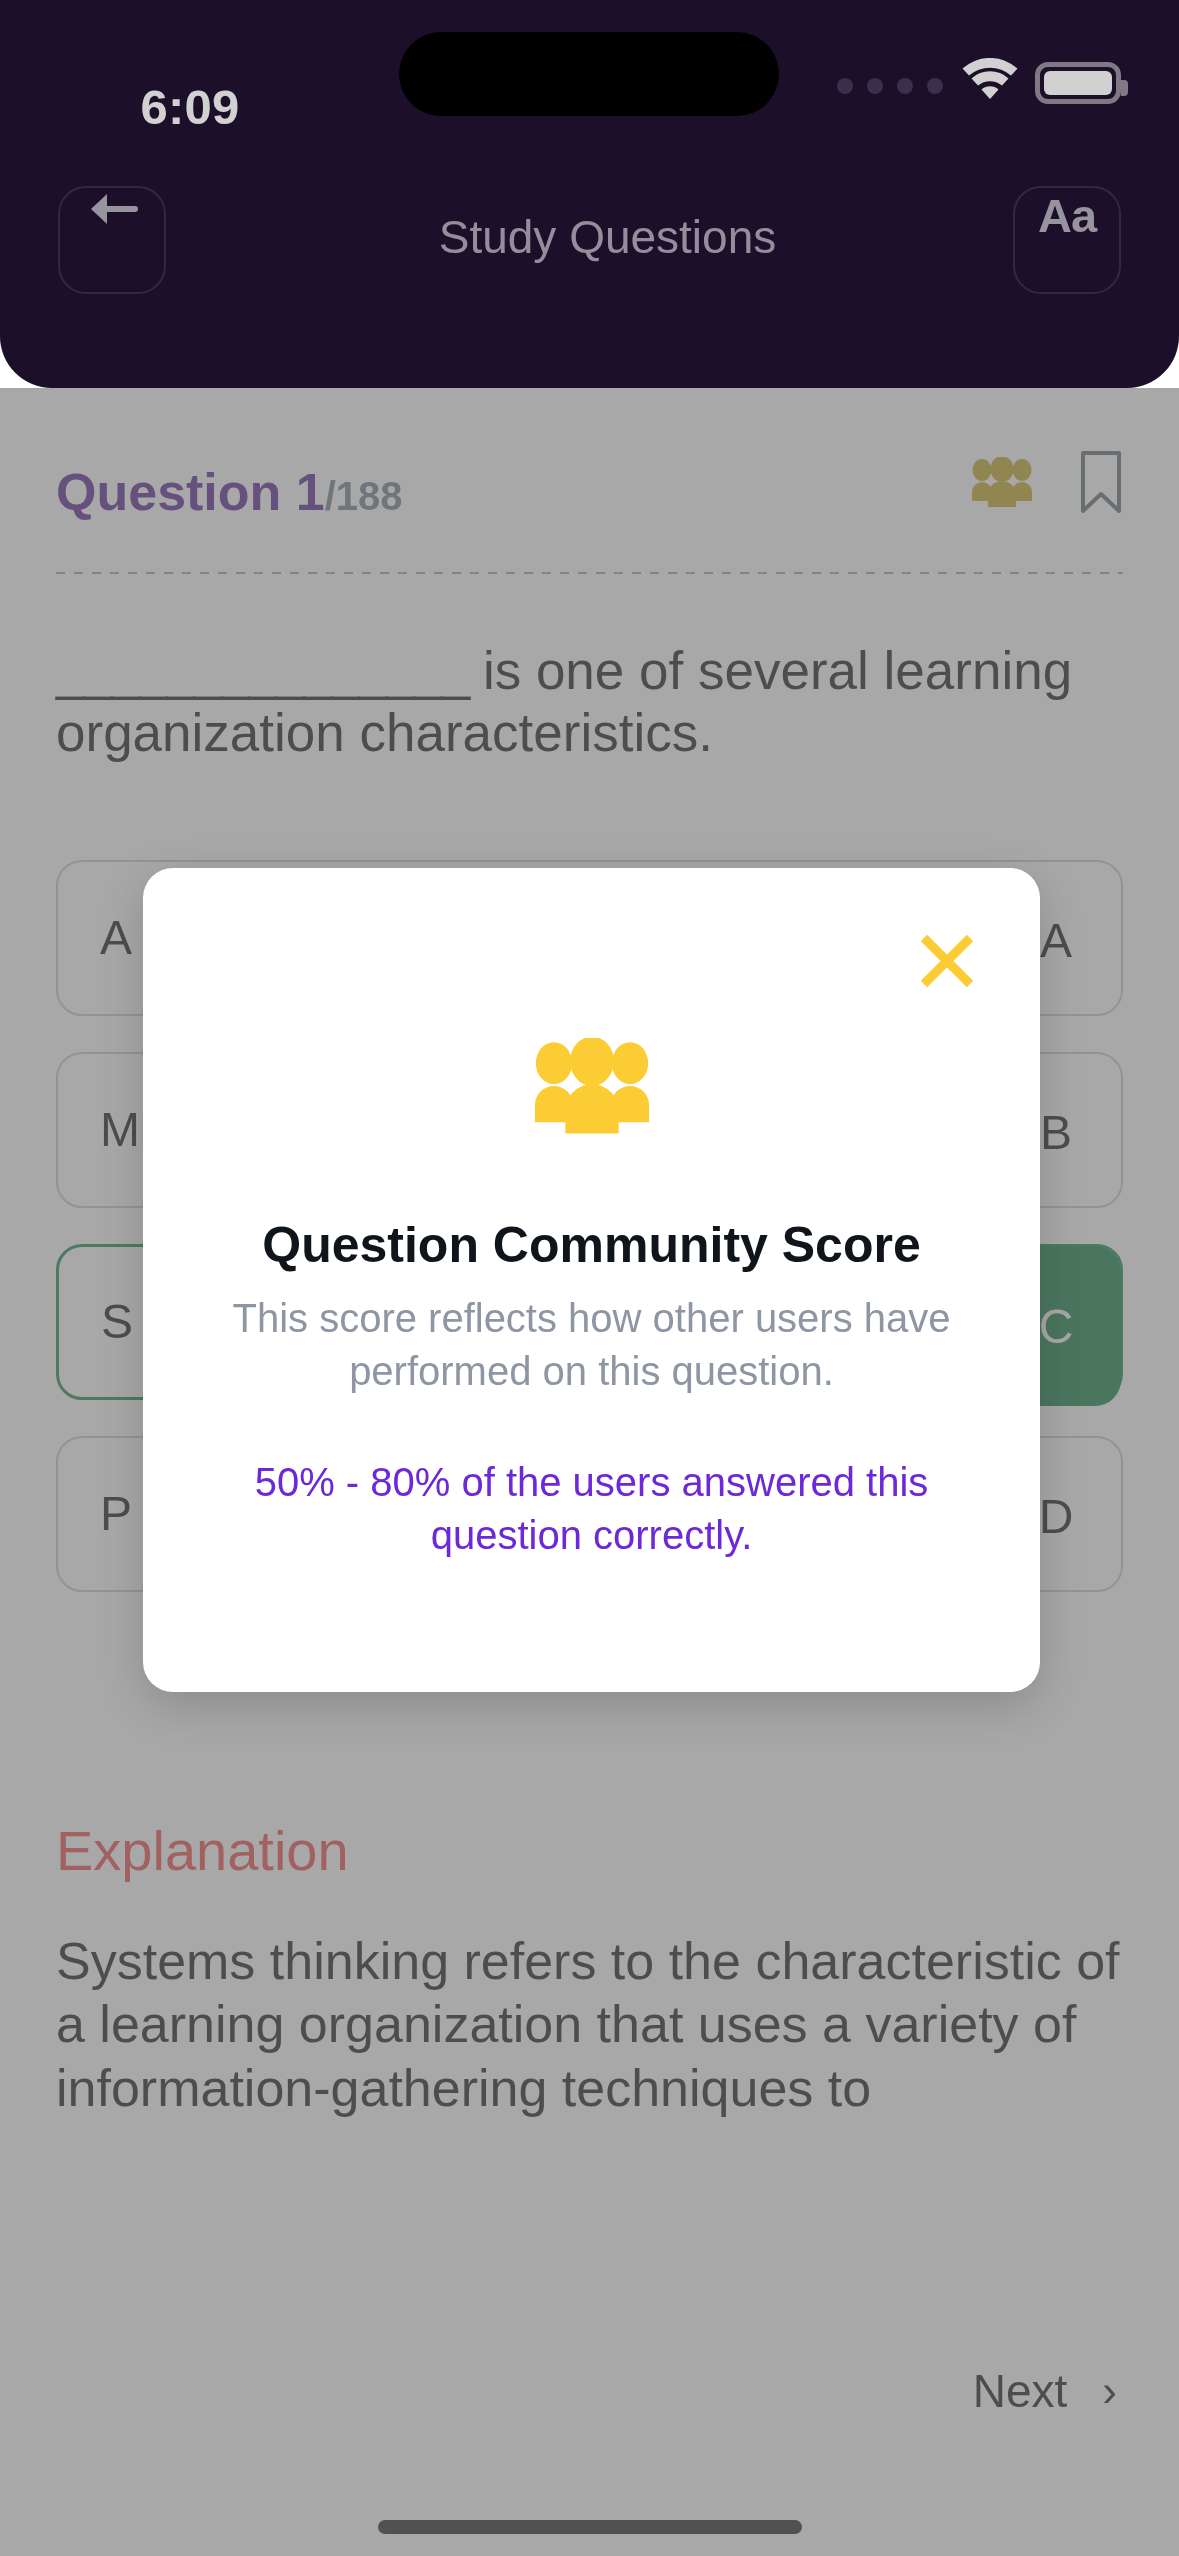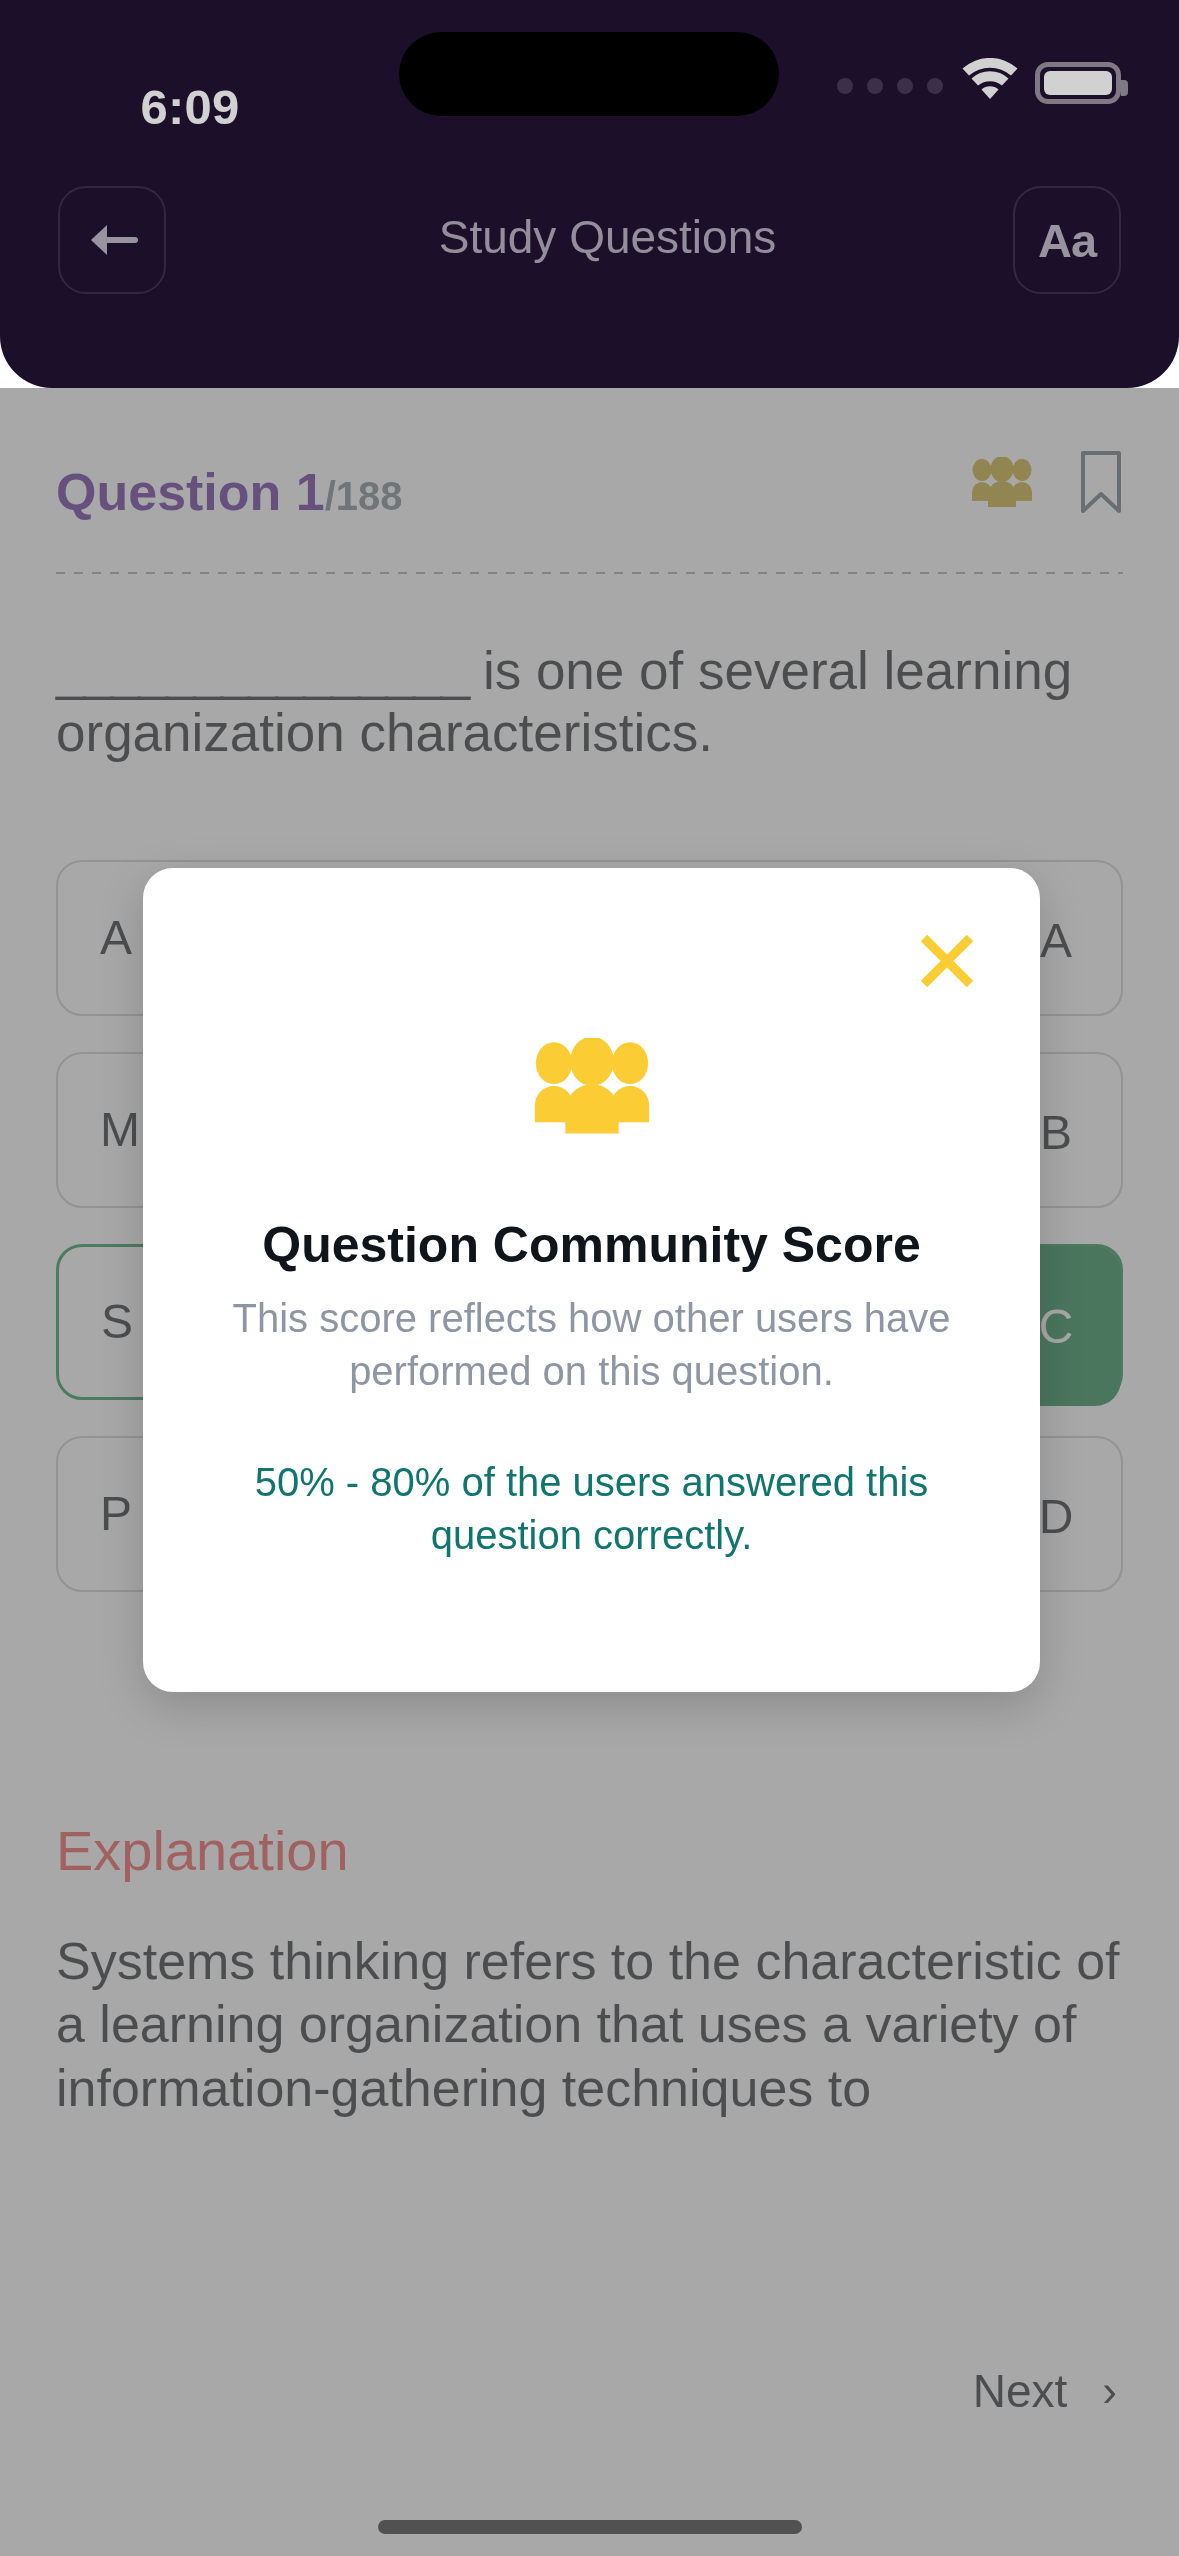--- a/index.html
+++ b/index.html
@@ -46,21 +46,21 @@
   .batt:after{
     content:""; position:absolute; right:-12px; top:13px;
     width:7px; height:16px; background:rgba(255,255,255,.55);
     border-radius:0 4px 4px 0;
   }
 
   .navbar{ position:absolute; left:0; top:186px; width:1179px; height:125px; }
   .navbtn{
     position:absolute; top:0; width:108px; height:108px;
     border:2px solid rgba(255,255,255,.13); border-radius:28px;
-    display:flex; align-items:center; justify-content:center;
+    display:flex; align-items:flex-start; justify-content:center;
   }
   .navbtn.back{ left:58px; }
   .navbtn.font{ right:58px; }
   .aa{ color:#b9b4c2; font-size:47px; font-weight:700; letter-spacing:-1px; }
   .navtitle{
     position:absolute; left:0; top:24px; width:1179px; text-align:center;
     color:#b4aebd; font-size:46px; font-weight:500;padding-left:36px;
   }
 
   
@@ -161,21 +161,21 @@
   .mtitle{
     position:absolute; left:44px; top:348px; width:809px; text-align:center;
     color:#10151b; font-size:50px; font-weight:700;
   }
   .mdesc{
     position:absolute; left:56px; top:424px; width:785px; text-align:center;
     color:#8e96a3; font-size:40px; line-height:1.32; font-weight:400;
   }
   .mscore{
     position:absolute; left:56px; top:588px; width:785px; text-align:center;
-    color:#0f766e; font-size:40px; line-height:1.32; font-weight:400;
+    color:#6d28d9; font-size:40px; line-height:1.32; font-weight:400;
   }
 </style>
 </head>
 <body>
 
 <div id="phone">
 
   <div id="page">
 
     <div class="headerblock">

